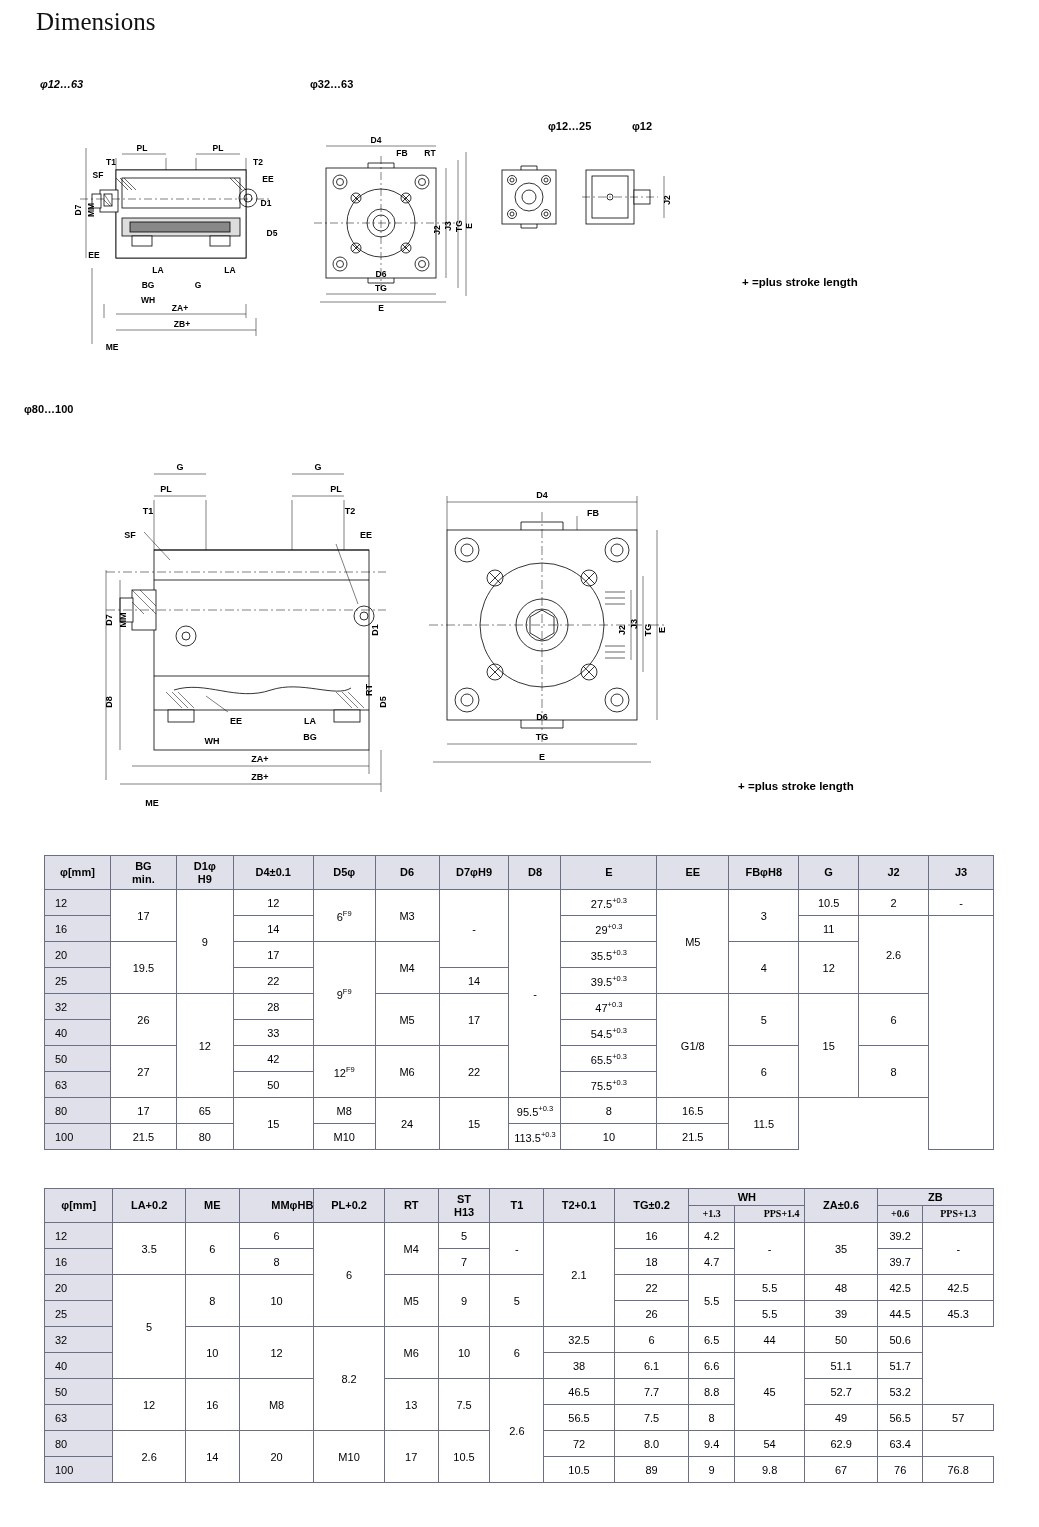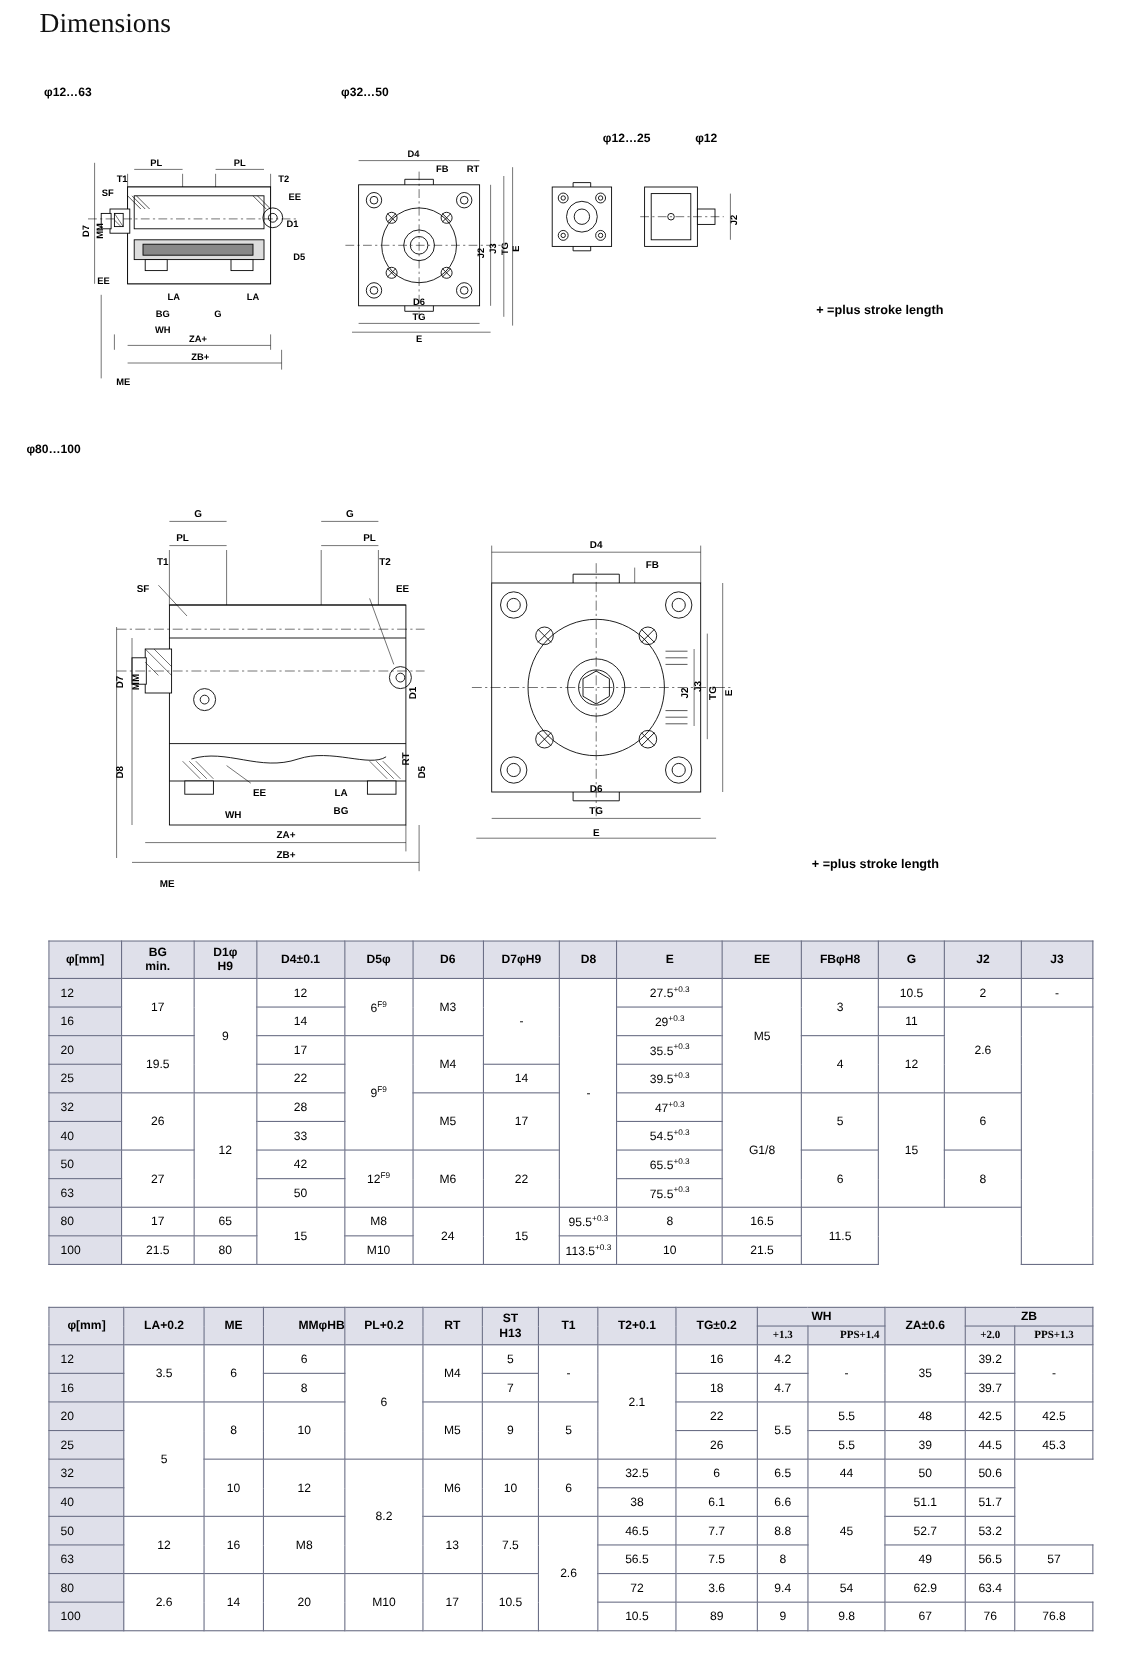--- a/index.html
+++ b/index.html
@@ -58,22 +58,22 @@
   sup { font-size: 7.5px; vertical-align: super; }
   .hdr2 { font-size: 10px; font-family: Liberation Serif, serif; }
 </style>
 </head>
 <body>
 
 <div class="page">
 
   <div class="title">Dimensions</div>
 
-  <div class="caption" style="left:40px; top:78px;">φ12…63</div>
-  <div class="caption" style="left:310px; top:78px;">φ32…50</div>
+  <div class="caption" style="left:40px; top:78px;font-style:italic;">φ12…63</div>
+  <div class="caption" style="left:310px; top:78px;">φ32…63</div>
   <div class="caption" style="left:548px; top:120px;">φ12…25</div>
   <div class="caption" style="left:632px; top:120px;">φ12</div>
   <div class="caption" style="left:24px; top:403px;">φ80…100</div>
 
   <div class="plusnote" style="left:742px; top:276px;">+  =plus stroke length</div>
   <div class="plusnote" style="left:738px; top:780px;">+  =plus stroke length</div>
 
   <div class="drawing" style="left:70px; top:118px;">
   <svg width="240" height="245" viewBox="0 0 240 245">
     <g stroke="#000" fill="none" stroke-width="0.8">
@@ -500,21 +500,21 @@
         <th rowspan="2" style="width:52px;">T1</th>
         <th rowspan="2" style="width:68px;">T2+0.1</th>
         <th rowspan="2" style="width:72px;">TG±0.2</th>
         <th colspan="2" style="width:112px; height:17px;">WH</th>
         <th rowspan="2" style="width:70px;">ZA±0.6</th>
         <th colspan="2" style="width:112px; height:17px;">ZB</th>
       </tr>
       <tr>
         <th class="hdr2" style="width:44px; height:17px;">+1.3</th>
         <th class="hdr2" style="width:68px; height:17px;padding-left:24px;">PPS+1.4</th>
-        <th class="hdr2" style="width:44px; height:17px;">+2.0</th>
+        <th class="hdr2" style="width:44px; height:17px;">+0.6</th>
         <th class="hdr2" style="width:68px; height:17px;">PPS+1.3</th>
       </tr>
     </thead>
     <tbody>
 
       <tr>
         <td class="dia">12</td>
         <td rowspan="2">3.5</td>
         <td rowspan="2">6</td>
         <td>6</td>
@@ -618,21 +618,21 @@
 
       <tr>
         <td class="dia">80</td>
         <td rowspan="2">2.6</td>
         <td rowspan="2">14</td>
         <td rowspan="2">20</td>
         <td rowspan="2">M10</td>
         <td rowspan="2">17</td>
         <td rowspan="2">10.5</td>
         <td>72</td>
-        <td>3.6</td>
+        <td>8.0</td>
         <td>9.4</td>
         <td>54</td>
         <td>62.9</td>
         <td>63.4</td>
       </tr>
 
       <tr>
         <td class="dia">100</td>
         <td>10.5</td>
         <td>89</td>

